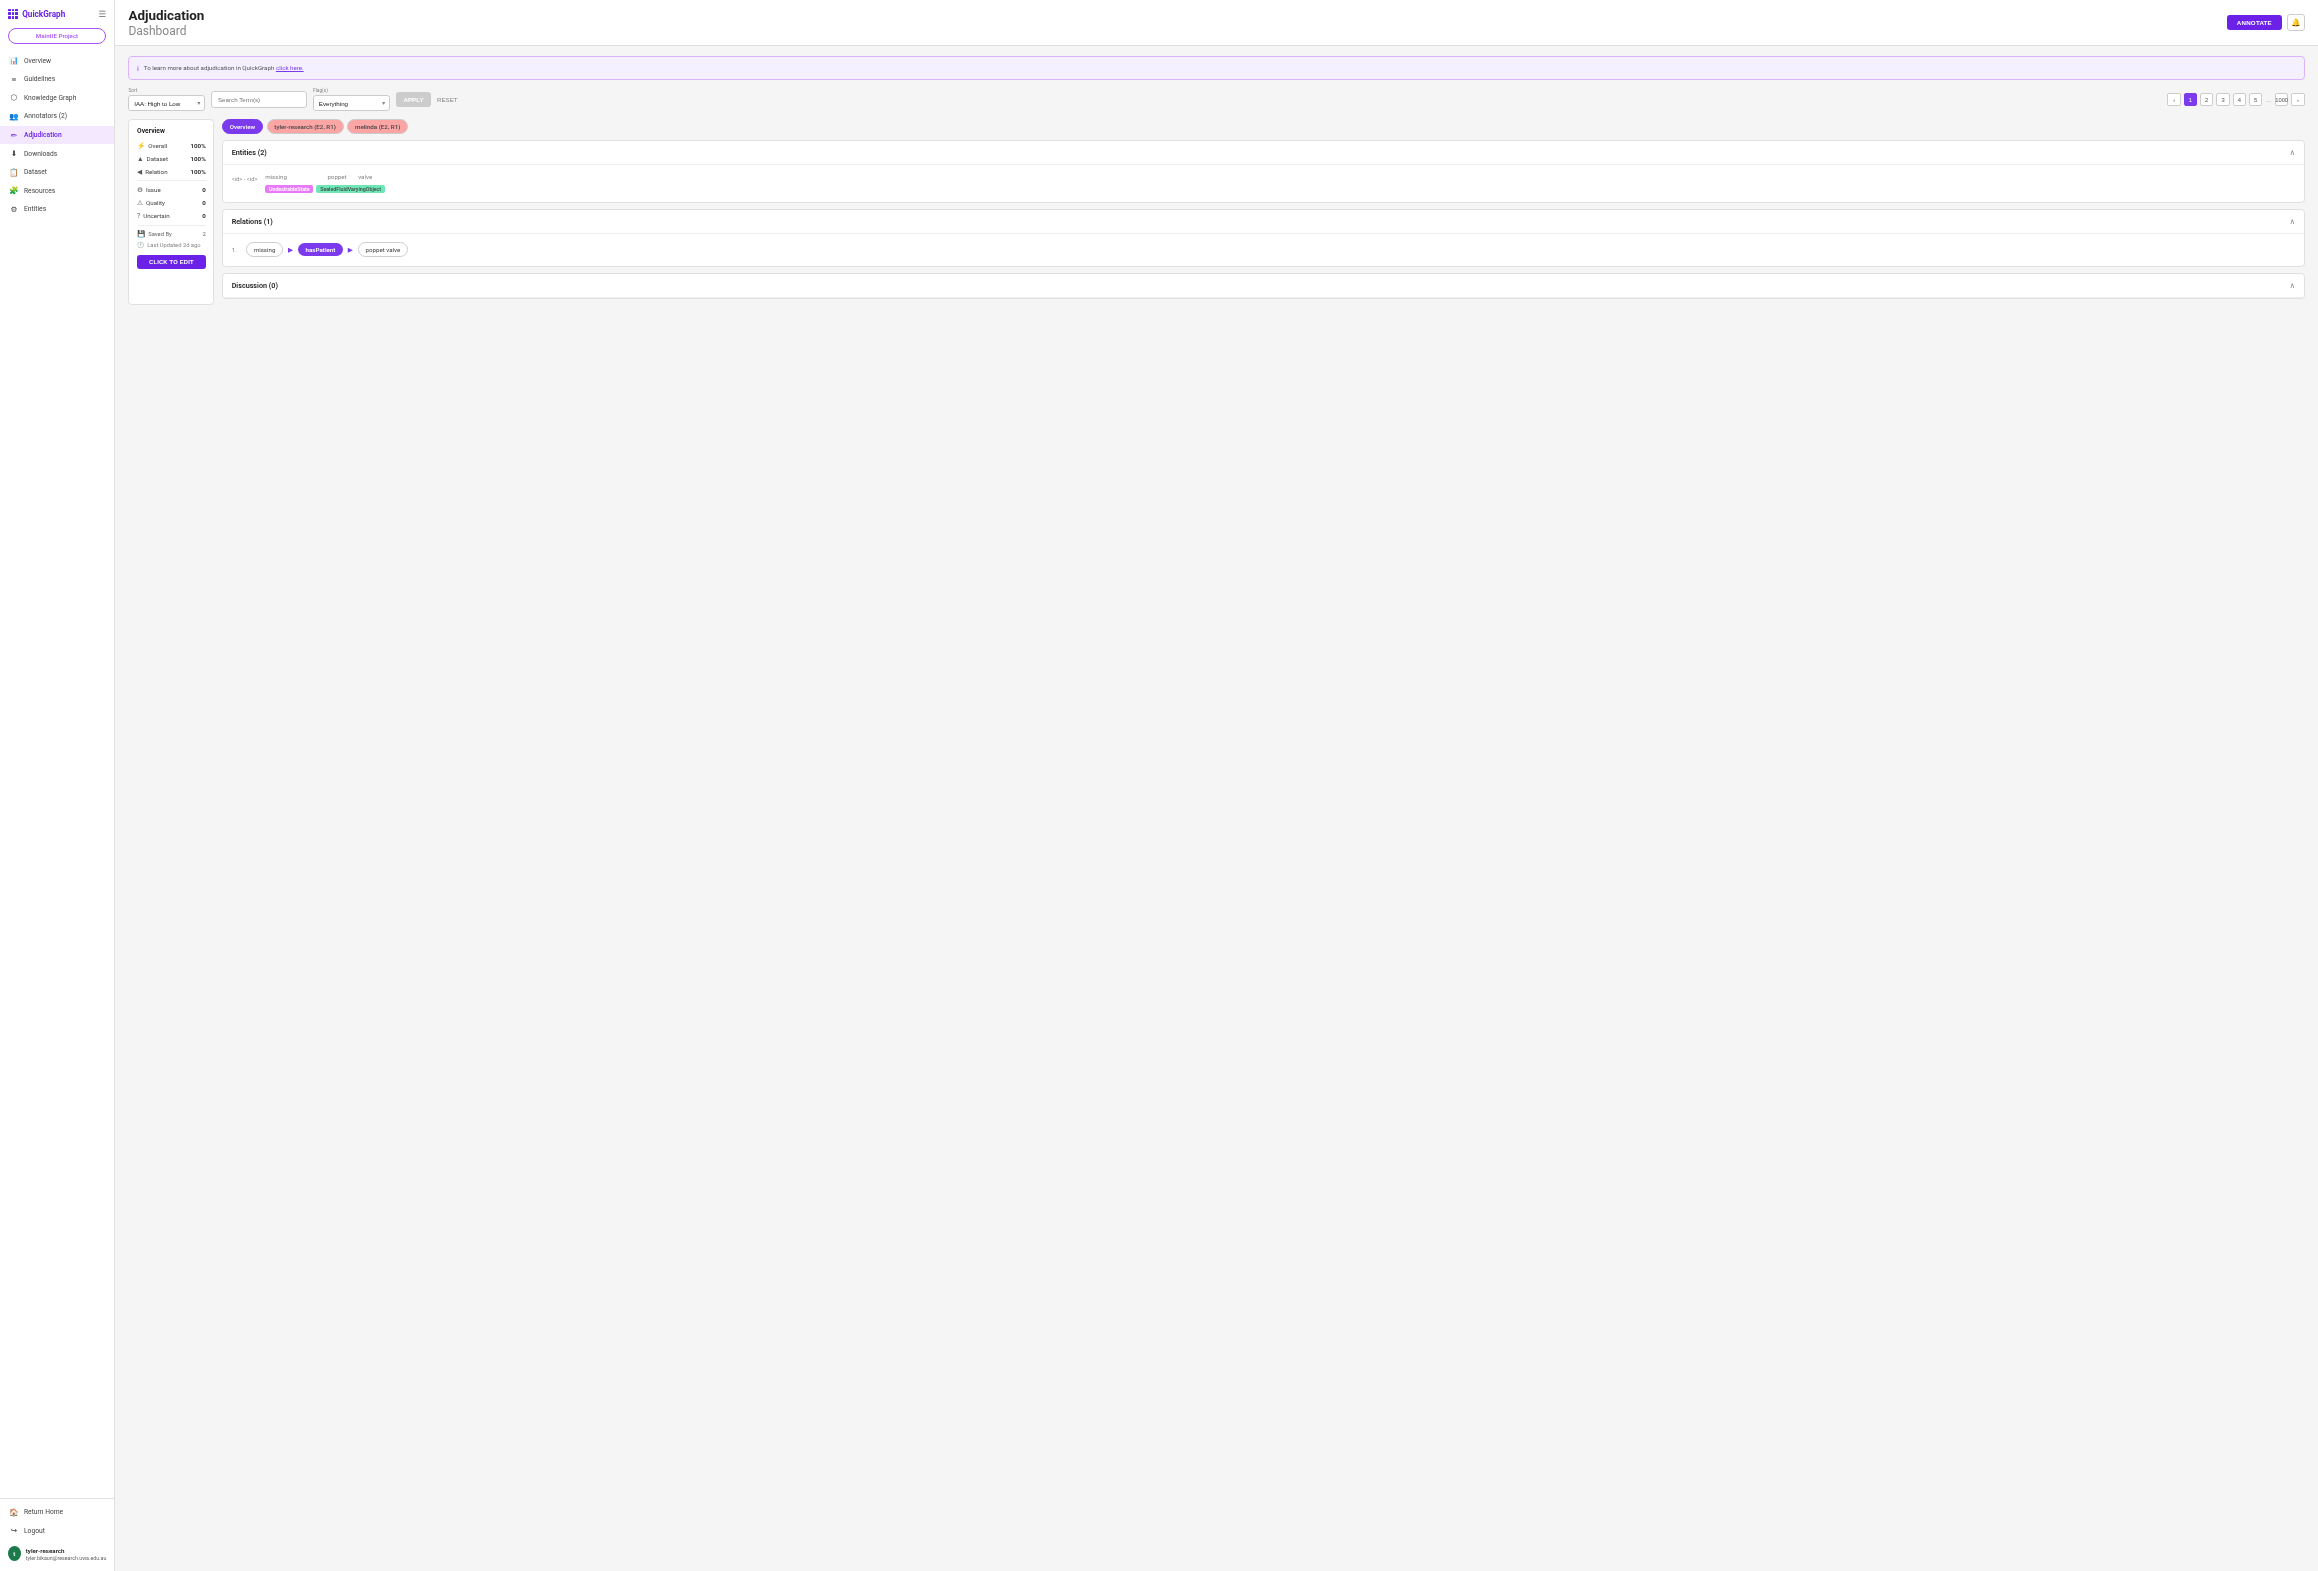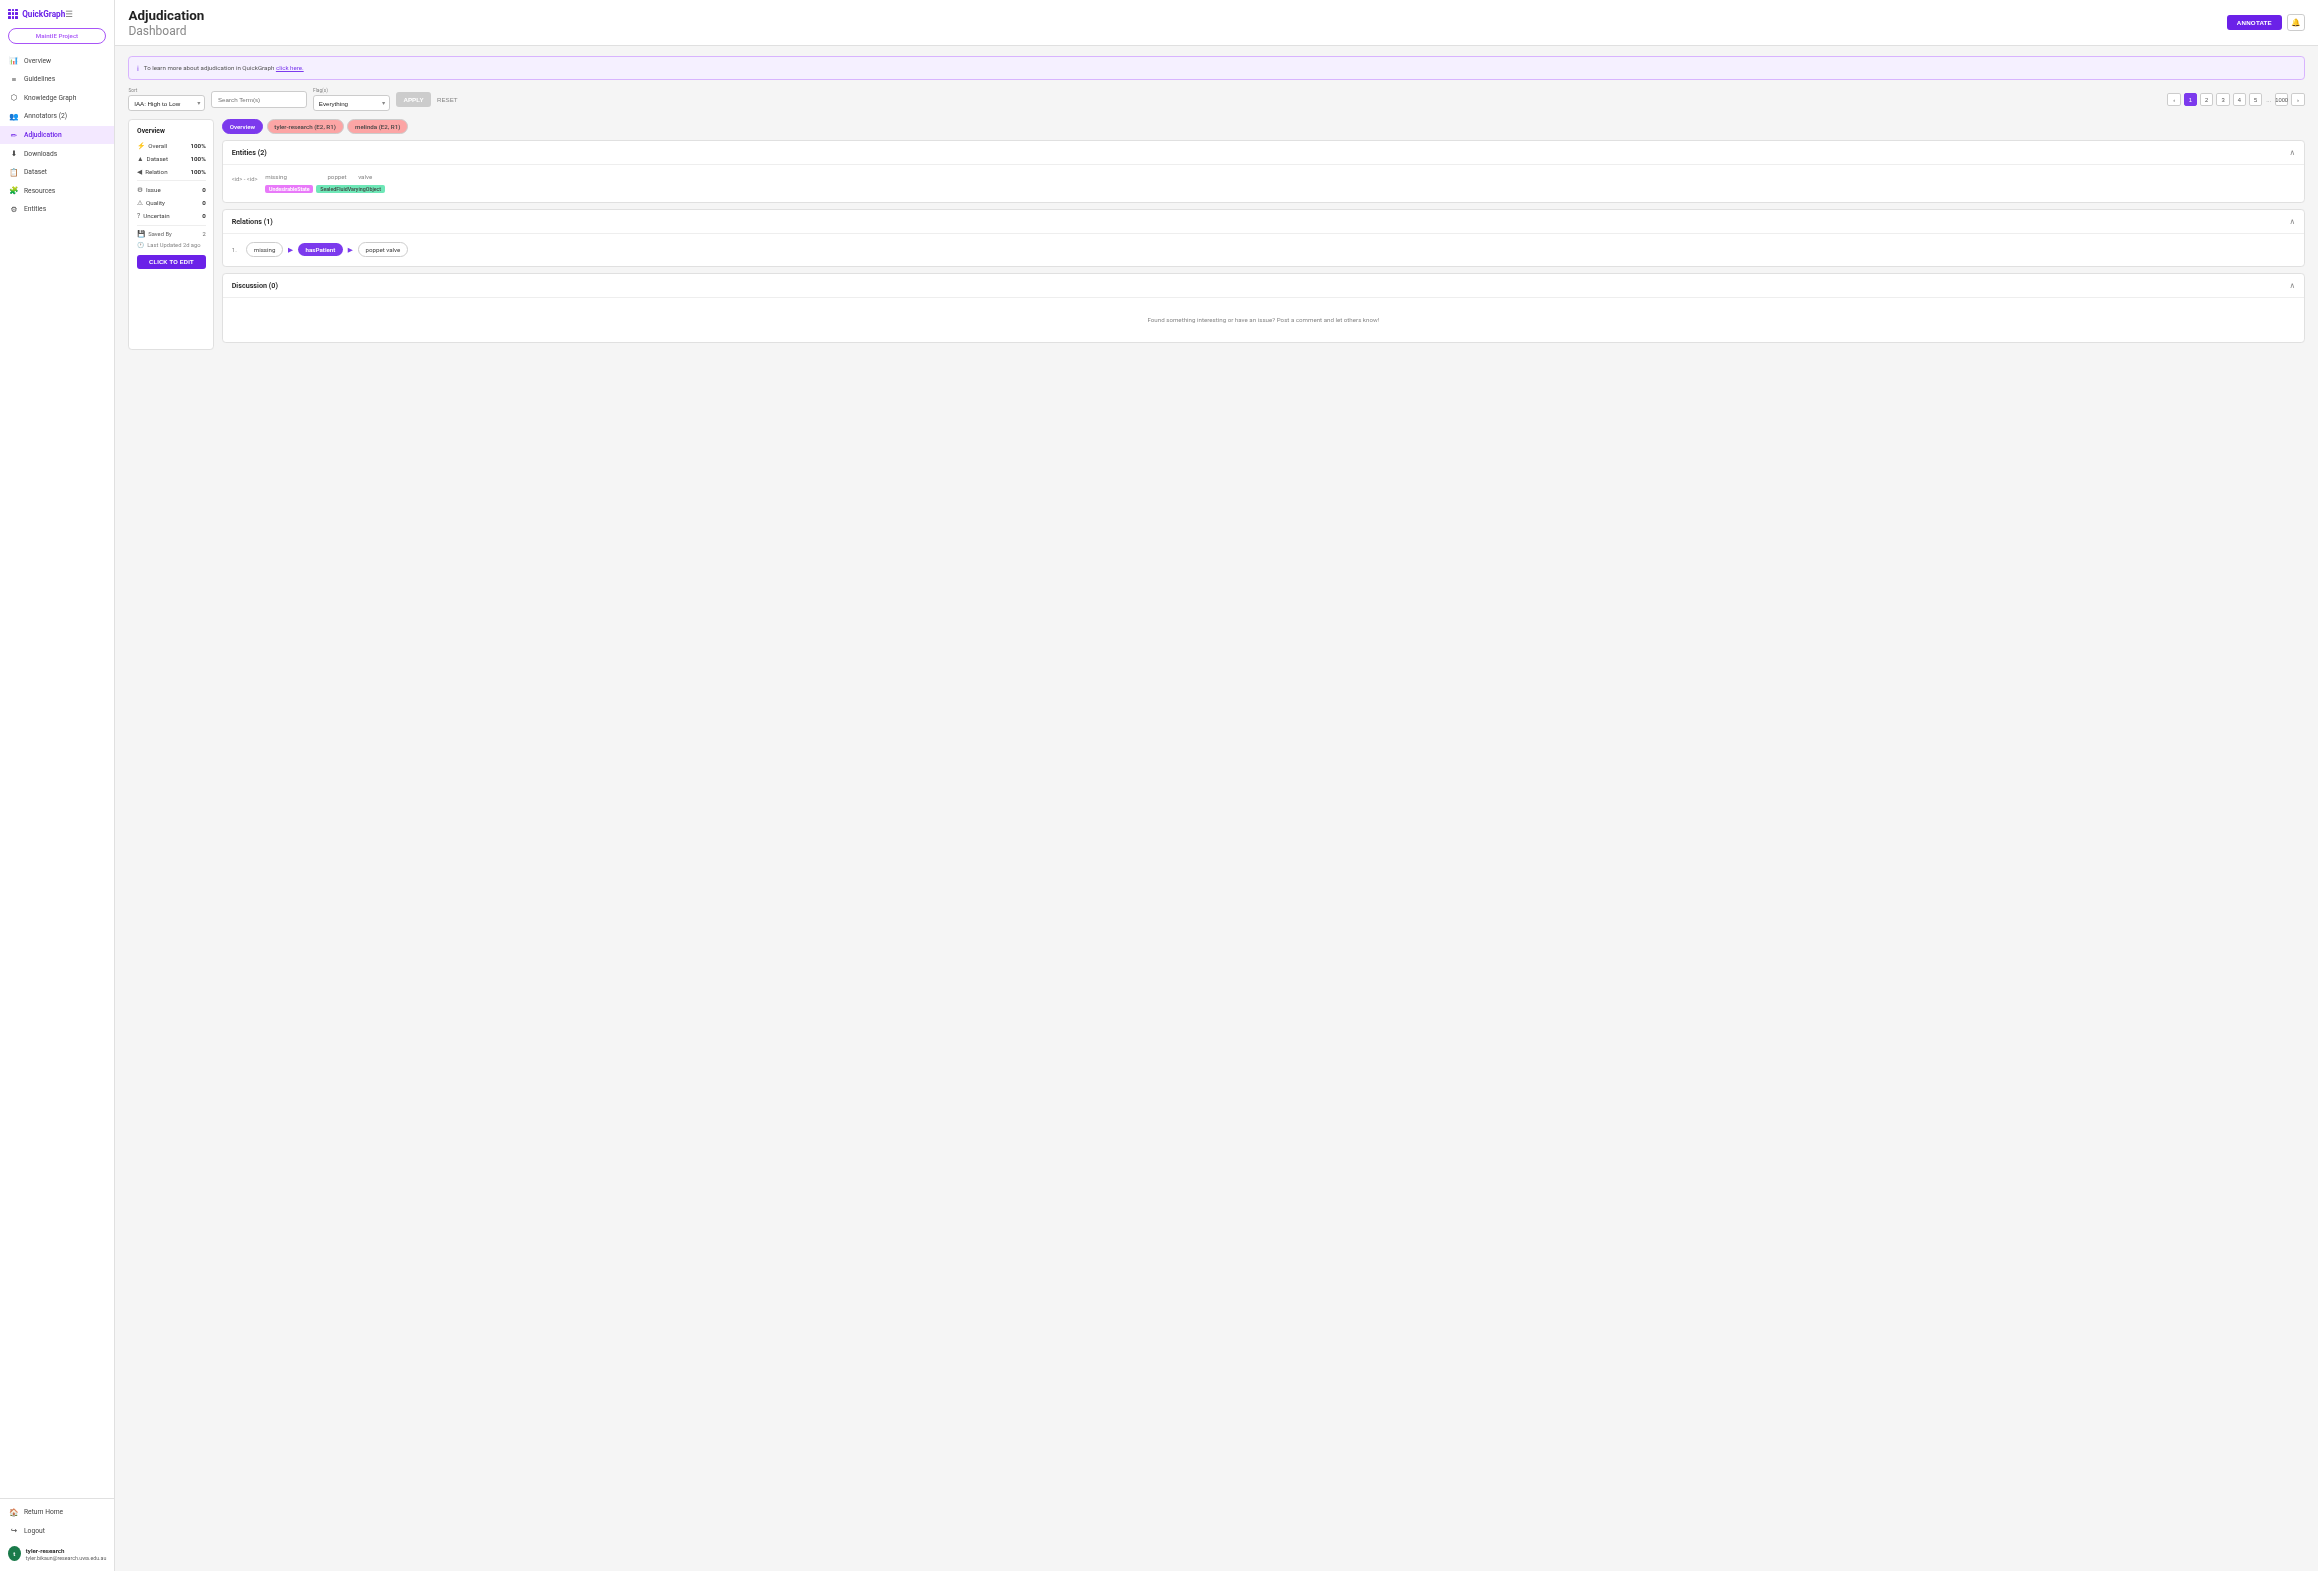--- a/index.html
+++ b/index.html
@@ -12,20 +12,21 @@
       background: #fff;
       border-right: 0.5px solid #e0e0e0;
       display: flex;
       flex-direction: column;
       height: 100vh;
     }
     .sidebar-header {
       padding: 8.6px 7.7px;
       display: flex;
       align-items: center;
+      justify-content: space-between;
     }
     .sidebar-logo {
       display: flex;
       align-items: center;
       gap: 3.8px;
       font-weight: 700;
       font-size: 8.2px;
       color: #6b21e8;
     }
     .logo-grid {
@@ -620,22 +621,19 @@
               <div class="rel-node">poppet valve</div>
             </div>
           </div>
         </div>
 
         <div class="section-card">
           <div class="section-header">
             <span class="section-title">Discussion (0)</span>
             <button class="collapse-btn">∧</button>
           </div>
-          <div class="section-body">
-            <div class="discussion-empty">Found something interesting or have an issue? Post a comment and let others know!</div>
-          </div>
         </div>
 
       </div>
     </div>
   </div>
 </div>
 
 
 </body></html>

